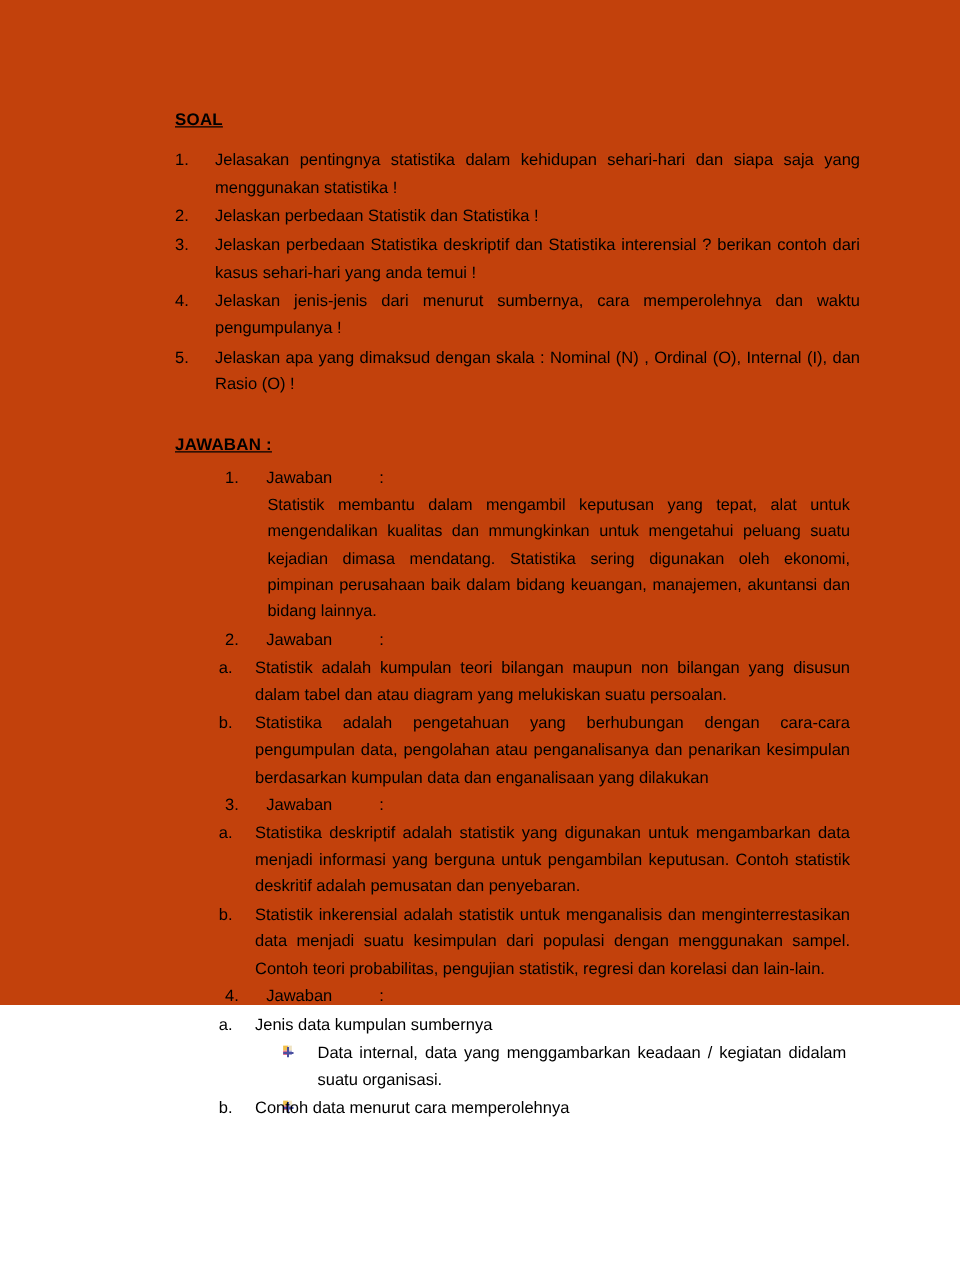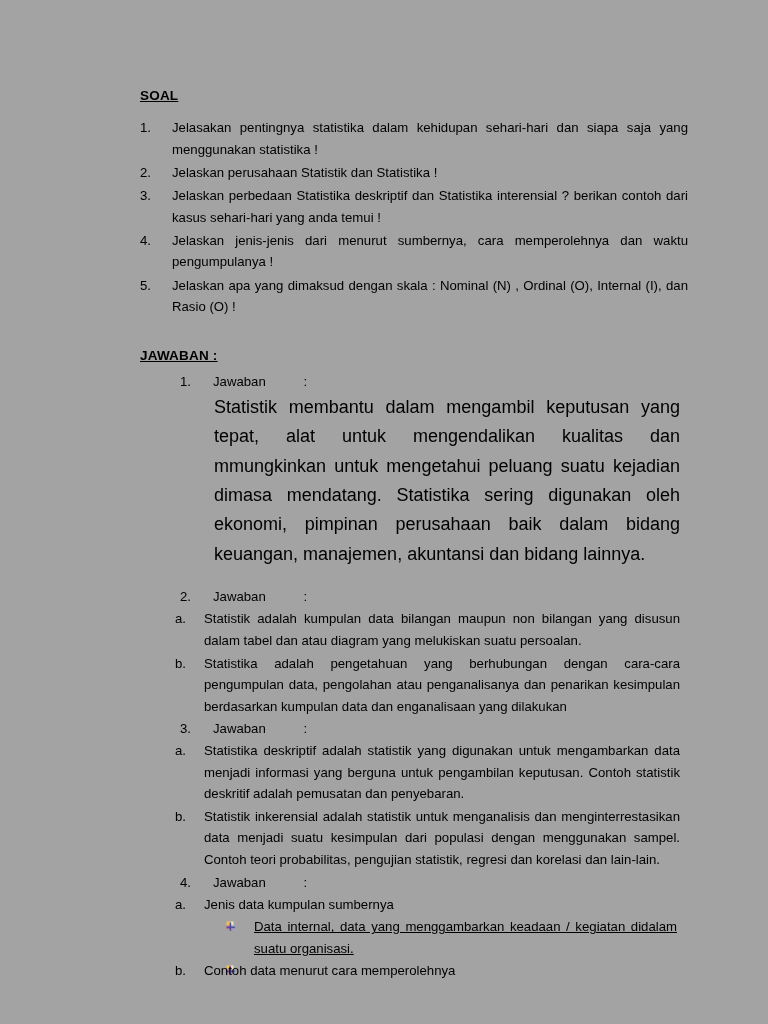--- a/index.html
+++ b/index.html
@@ -12,22 +12,22 @@
     width: 768px;
     height: 1024px;
     font-family: "Liberation Sans", sans-serif;
     color: #000000;
     -webkit-font-smoothing: antialiased;
   }
 
   .page {
     position: relative;
     width: 768px;
-    height: 1024px;
-    background: #a3a3a3;
+    height: 804px;
+    background: #c2410c;
     box-sizing: border-box;
     padding: 88px 92px 0 140px;
   }
 
   
   .section-heading {
     font-size: 13.5px;
     font-weight: bold;
     text-decoration: underline;
     letter-spacing: 0.2px;
@@ -93,25 +93,25 @@
   }
   .ans-head .colon {
     display: inline-block;
     margin-left: 34px;
   }
 
   
   .ans-para {
     margin-left: 74px;
     width: 466px;
-    font-size: 18px;
+    font-size: 13px;
     line-height: 1.63;
     text-align: justify;
     text-justify: inter-word;
-    margin-bottom: 17px;
+    margin-bottom: 2px;
   }
 
   
   .sub-list {
     list-style: none;
     margin: 0 0 0 32px;
     padding: 0;
   }
   .sub-item {
     position: relative;
@@ -141,21 +141,20 @@
   }
   .bullet-item {
     position: relative;
     padding-left: 28px;
     width: 423px;
     font-size: 13.2px;
     line-height: 1.63;
     text-align: justify;
     text-justify: inter-word;
     margin-bottom: 1px;
-    text-decoration: underline;
   }
   .bullet-glyph {
     position: absolute;
     left: 0;
     top: 5px;
     width: 11px;
     height: 11px;
     display: block;
   }
   .bullet-glyph svg {
@@ -171,21 +170,21 @@
 
   <ol class="qlist">
 
     <li class="qitem">
       <span class="marker">1.</span>
       <span class="qtext">Jelasakan pentingnya statistika dalam kehidupan sehari-hari dan siapa saja yang menggunakan statistika !</span>
     </li>
 
     <li class="qitem">
       <span class="marker">2.</span>
-      <span class="qtext">Jelaskan perusahaan Statistik dan Statistika !</span>
+      <span class="qtext">Jelaskan perbedaan Statistik dan Statistika !</span>
     </li>
 
     <li class="qitem">
       <span class="marker">3.</span>
       <span class="qtext">Jelaskan perbedaan Statistika deskriptif dan Statistika interensial ? berikan contoh dari kasus sehari-hari yang anda temui !</span>
     </li>
 
     <li class="qitem">
       <span class="marker">4.</span>
       <span class="qtext">Jelaskan jenis-jenis dari menurut sumbernya, cara memperolehnya dan waktu pengumpulanya !</span>
@@ -213,21 +212,21 @@
 
     <div class="ans-group">
       <div class="ans-head">
         <span class="marker">2.</span>
         <span>Jawaban</span>
         <span class="colon">:</span>
       </div>
       <ul class="sub-list">
         <li class="sub-item">
           <span class="marker">a.</span>
-          <span>Statistik adalah kumpulan data bilangan maupun non bilangan yang disusun dalam tabel dan atau diagram yang melukiskan suatu persoalan.</span>
+          <span>Statistik adalah kumpulan teori bilangan maupun non bilangan yang disusun dalam tabel dan atau diagram yang melukiskan suatu persoalan.</span>
         </li>
         <li class="sub-item">
           <span class="marker">b.</span>
           <span>Statistika adalah pengetahuan yang berhubungan dengan cara-cara pengumpulan data, pengolahan atau penganalisanya dan penarikan kesimpulan berdasarkan kumpulan data dan enganalisaan yang dilakukan</span>
         </li>
       </ul>
     </div>
 
     <div class="ans-group">
       <div class="ans-head">

